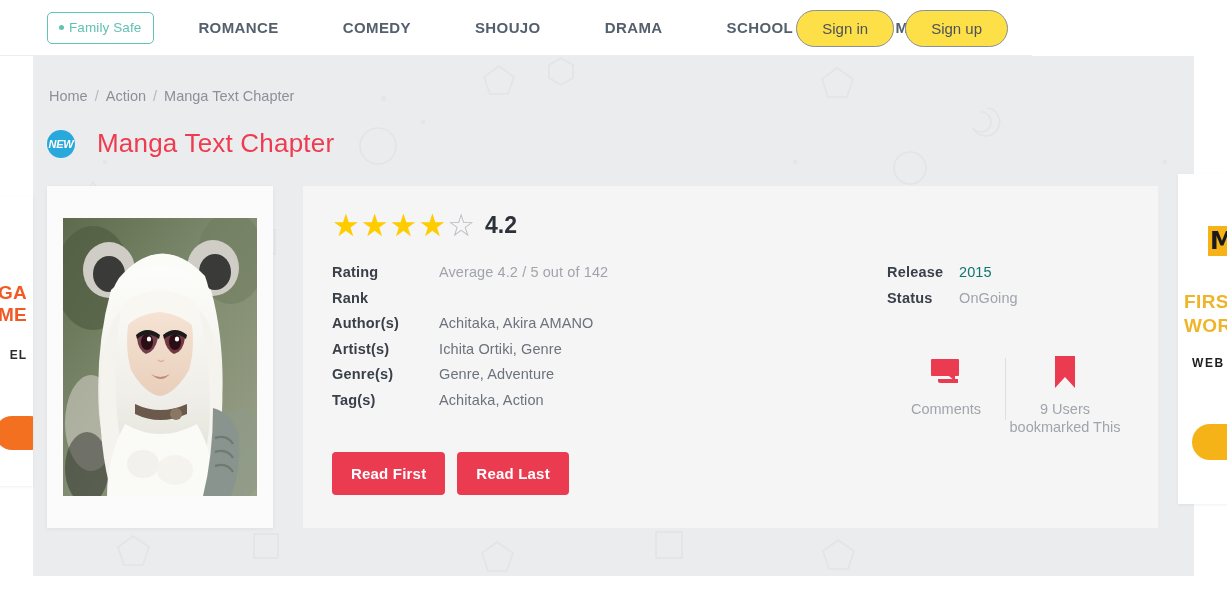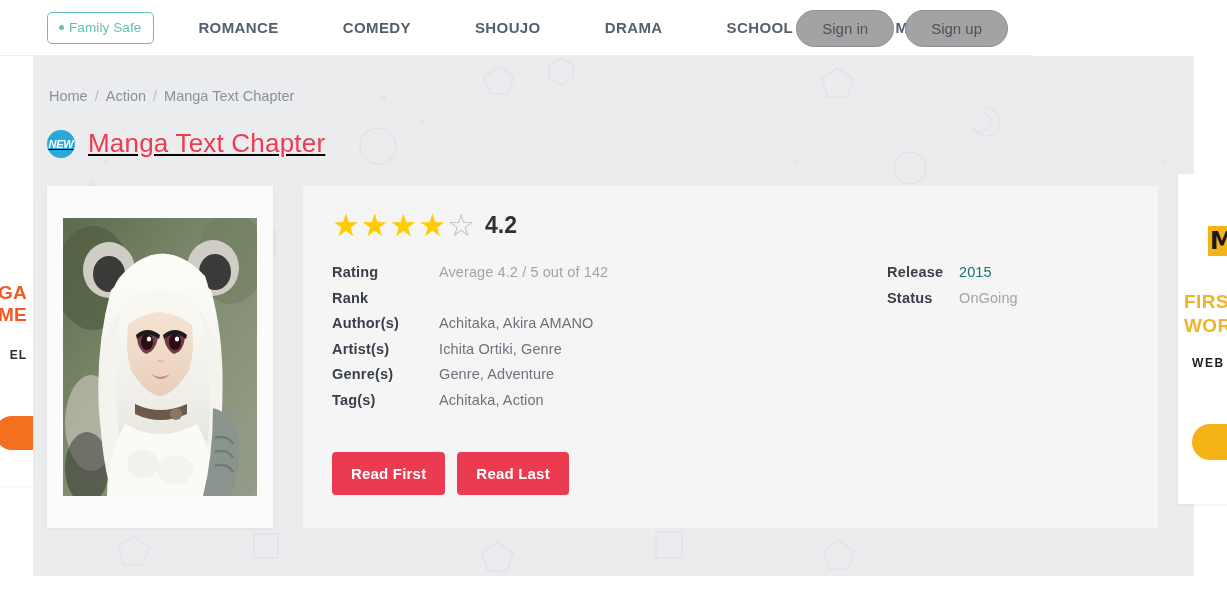--- a/index.html
+++ b/index.html
@@ -38,21 +38,21 @@
     border-left:9px solid #55606e;
     border-top:6px solid transparent;
     border-bottom:6px solid transparent;
   }
   .nav-right {
     position:absolute; right:24px; top:0; height:56px;
     display:flex; align-items:center; gap:11px;
   }
   .auth-btn {
     border:1px solid #8a8f98; border-radius:22px;
-    background:#a3a3a3; color:#4c525c; font-size:15px;
+    background:#fde047; color:#4c525c; font-size:15px;
     padding:9px 25px; white-space:nowrap; cursor:pointer;
   }
 
   
   .content-bg {
     position:absolute; left:33px; top:56px; width:1161px; height:520px;
     background:#ebecee;
     overflow:hidden;
   }
   .pattern { position:absolute; inset:0; opacity:1; }
@@ -106,21 +106,21 @@
   
   .breadcrumb {
     position:absolute; left:49px; top:88px; z-index:10;
     font-size:14.5px; color:#8b9099; display:flex; gap:7px; align-items:center;
   }
   .breadcrumb a { color:#8b9099; text-decoration:none; }
   .crumb-sep { color:#b4b8bf; }
 
   .page-title-row {
     position:absolute; left:47px; top:128px; z-index:10;
-    display:flex; align-items:center; gap:13px;text-decoration:underline;
+    display:flex; align-items:center; gap:22px;
   }
   .new-badge {
     width:28px; height:28px; border-radius:50%;
     background:#29a8dc; color:#ffffff;
     font-size:11px; font-weight:bold; font-style:italic;
     display:flex; align-items:center; justify-content:center;
     letter-spacing:-.2px;
   }
   .page-title {
     color:#ef3b4f; font-size:26px; font-weight:normal; letter-spacing:.2px;
@@ -401,20 +401,40 @@
       <div class="meta-row">
         <span class="meta-label">Release</span>
         <span class="meta-value dark">2015</span>
       </div>
       <div class="meta-row">
         <span class="meta-label">Status</span>
         <span class="meta-value">OnGoing</span>
       </div>
     </div>
 
+    <div class="stats">
+      <div class="stat">
+        <div class="stat-icon">
+          <svg width="34" height="30" viewBox="0 0 34 30">
+            <path d="M3 2 h26 a1 1 0 0 1 1 1 v15 a1 1 0 0 1 -1 1 h-3 v5 l-6 -5 h-17 a1 1 0 0 1 -1 -1 v-15 a1 1 0 0 1 1 -1 z" fill="#ea3b50"></path>
+            <path d="M9 22 h20 v4 h-18 a2 2 0 0 1 -2 -2 z" fill="#ea3b50"></path>
+          </svg>
+        </div>
+        <div class="stat-label">Comments</div>
+      </div>
+      <div class="stat-divider"></div>
+      <div class="stat">
+        <div class="stat-icon">
+          <svg width="24" height="34" viewBox="0 0 24 34">
+            <path d="M2 1 h20 v32 l-10 -11 l-10 11 z" fill="#ea3b50"></path>
+          </svg>
+        </div>
+        <div class="stat-label">9 Users bookmarked This</div>
+      </div>
+    </div>
 
     <div class="read-buttons">
       <button class="read-btn">Read First</button>
       <button class="read-btn">Read Last</button>
     </div>
 
   </div>
 </div>
 
 </body></html>

